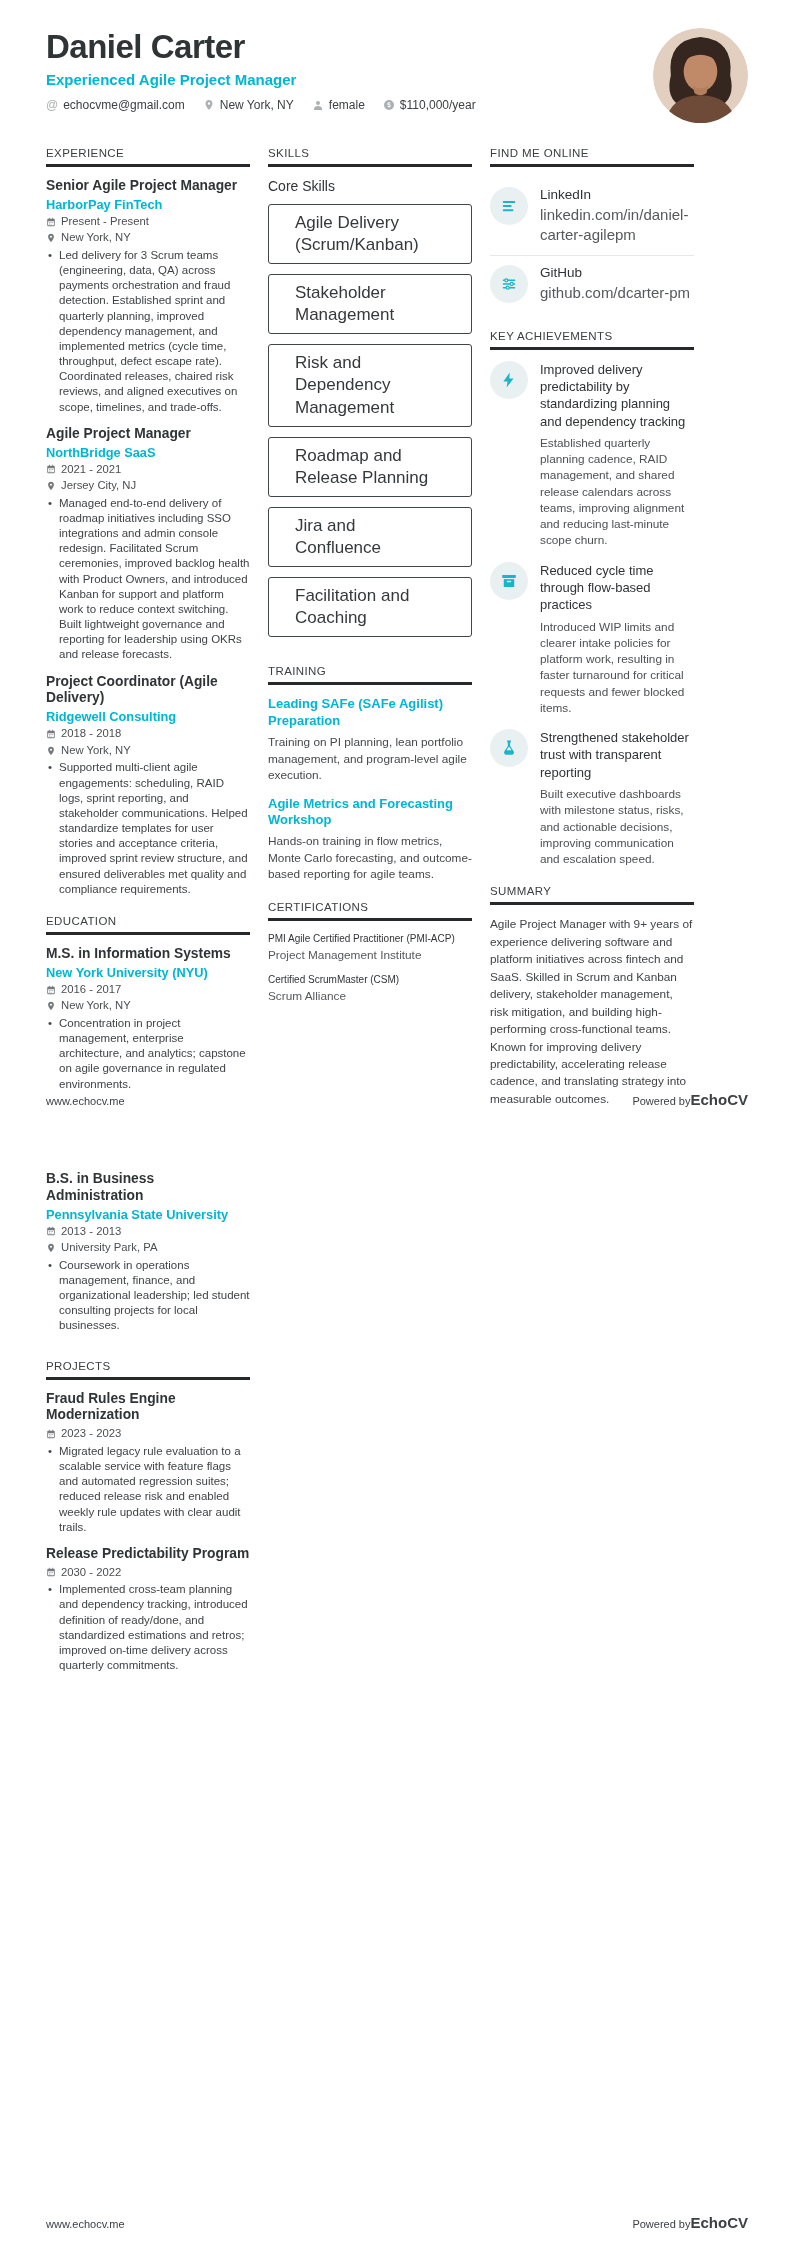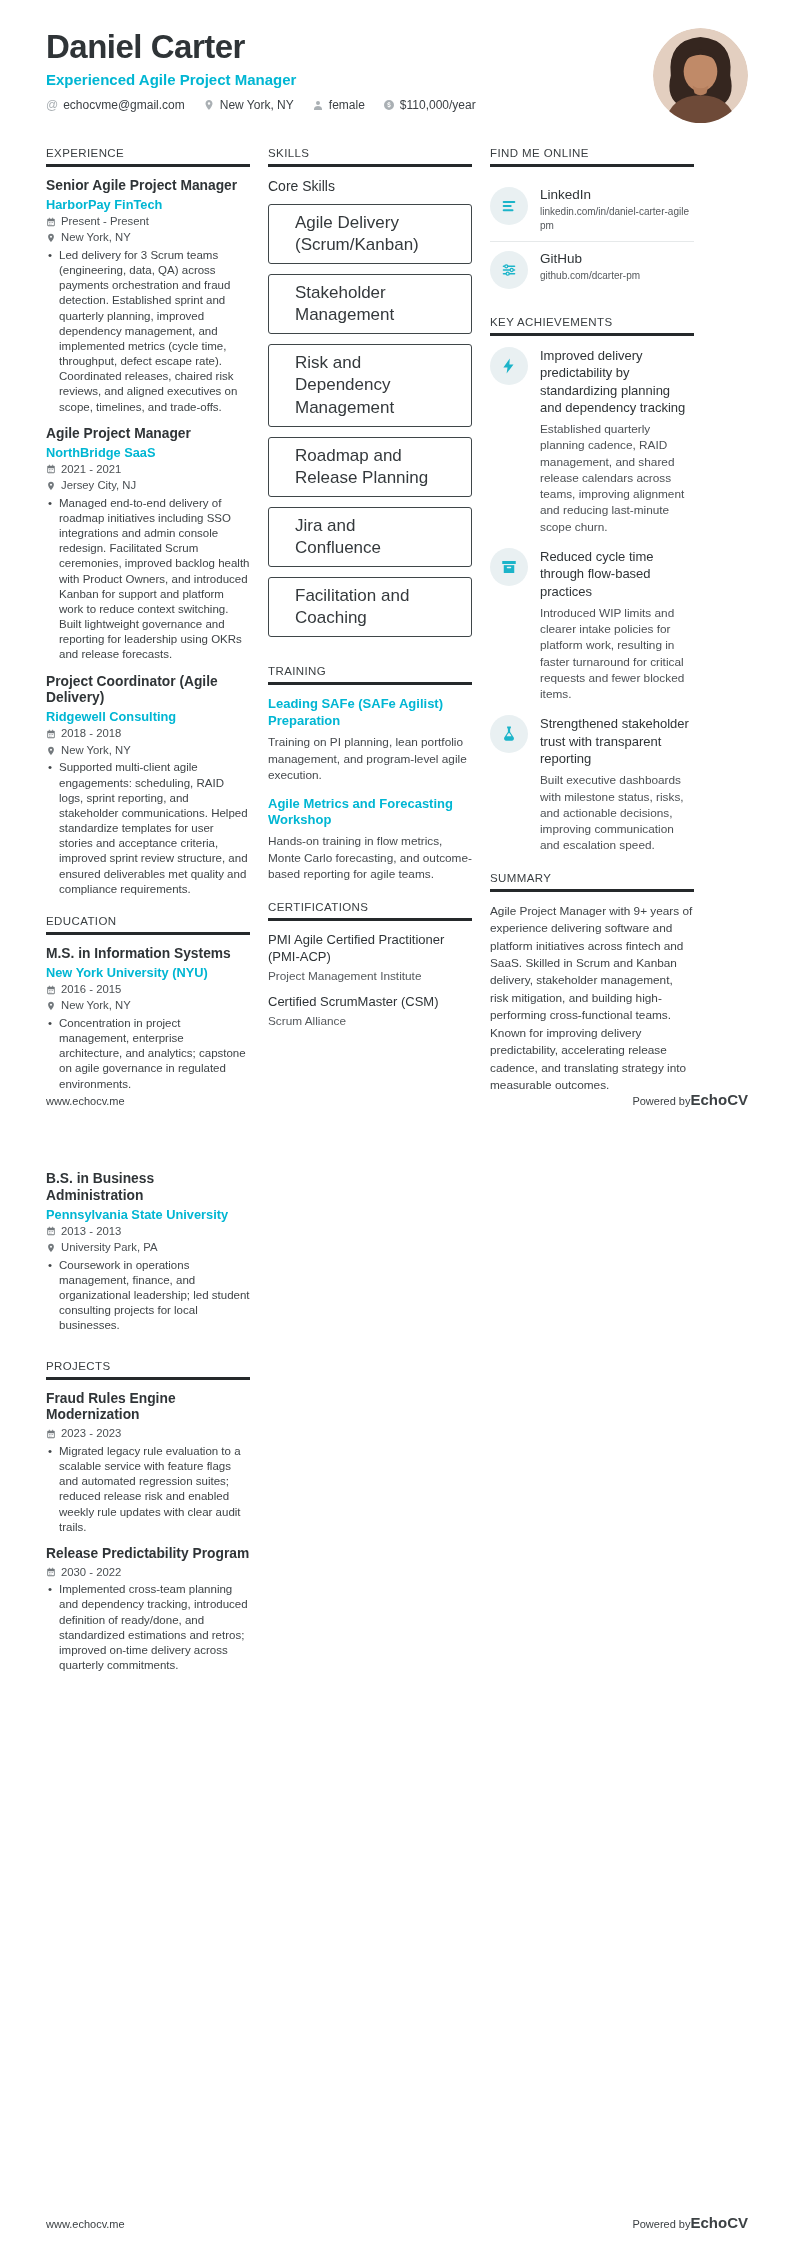--- a/index.html
+++ b/index.html
@@ -48,32 +48,32 @@
   .skills-list { display:flex; flex-direction:column; align-items:flex-start; }
   .skill {
     display:inline-block; border:1px solid #3f4649; border-radius:3px;
     padding:7px 26px; font-size:17px; color:#34393c; line-height:1.3;
     margin-bottom:10px; max-width:100%;
   }
   
   .tr-title { font-size:13px; font-weight:700; color:#00b6d3; line-height:1.3; }
   .tr-desc { font-size:11.8px; color:#45494d; line-height:1.4; margin:4px 0 12px; }
   
-  .cert-title { font-size:13px; font-weight:500; color:#2f3437; line-height:1.3; }
+  .cert-title { font-size:10px; font-weight:500; color:#2f3437; line-height:1.3; }
   .cert-org { font-size:11.8px; color:#55595d; margin:3px 0 11px; }
   
   .net { display:flex; gap:12px; padding:9px 0; border-bottom:1px solid #e6e9ea; }
   .net:last-of-type { border-bottom:none; }
   .badge {
     width:38px; height:38px; border-radius:50%; background:#e9f0f2;
     display:flex; align-items:center; justify-content:center; flex:0 0 38px;
   }
   .badge svg { width:18px; height:18px; }
   .net-name { font-size:13.5px; color:#2f3437; }
-  .net-handle { font-size:10px; color:#55595d; line-height:1.35; margin-top:3px; word-break:break-all; }
+  .net-handle { font-size:15px; color:#55595d; line-height:1.35; margin-top:3px; word-break:break-all; }
   
   .ach { display:flex; gap:12px; margin-bottom:13px;justify-content:space-between; }
   .ach-title { font-size:13px; color:#2f3437; line-height:1.33; }
   .ach-desc { font-size:11.8px; color:#4d5155; line-height:1.38; margin-top:5px; }
   
   .summary { font-size:11.8px; color:#3f4447; line-height:1.48; }
   
   .pfoot {
     position:absolute; left:46px; right:46px; bottom:14px;
     display:flex; justify-content:space-between; align-items:baseline;
@@ -204,21 +204,21 @@
 
       <div class="sect">
         <h2 class="sec">EDUCATION</h2>
         <div class="entry">
           <h3>M.S. in Information Systems</h3>
           <div class="company">New York University (NYU)</div>
           <div class="meta">
             <svg viewBox="0 0 24 24">
                 <path d="M7 2v2H5a2 2 0 0 0-2 2v14a2 2 0 0 0 2 2h14a2 2 0 0 0 2-2V6a2 2 0 0 0-2-2h-2V2h-2v2H9V2H7zm-2 8h14v10H5V10zm2 2v2h2v-2H7zm4 0v2h2v-2h-2zm4 0v2h2v-2h-2zM7 16v2h2v-2H7zm4 0v2h2v-2h-2z"></path>
               </svg>
-            <span>2016 - 2015</span>
+            <span>2016 - 2017</span>
           </div>
           <div class="meta">
             <svg viewBox="0 0 24 24">
                 <path d="M12 2C8.1 2 5 5.1 5 9c0 5.2 7 13 7 13s7-7.8 7-13c0-3.9-3.1-7-7-7zm0 9.5A2.5 2.5 0 1 1 12 6.5a2.5 2.5 0 0 1 0 5z"></path>
               </svg>
             <span>New York, NY</span>
           </div>
           <ul class="blt">
               <li>Concentration in project management, enterprise architecture, and analytics; capstone on agile governance in regulated environments.</li>
             </ul>

